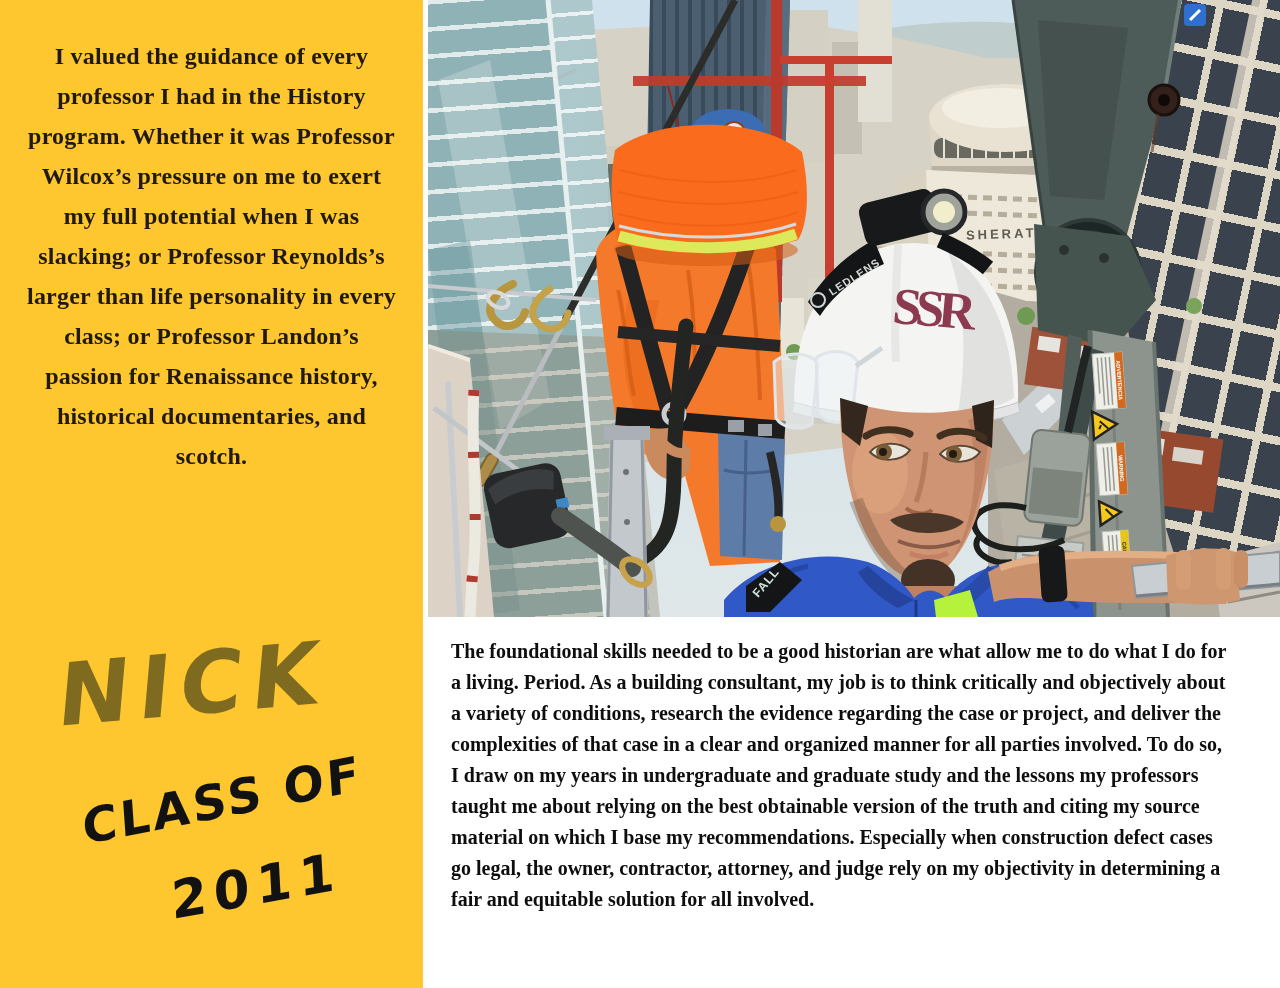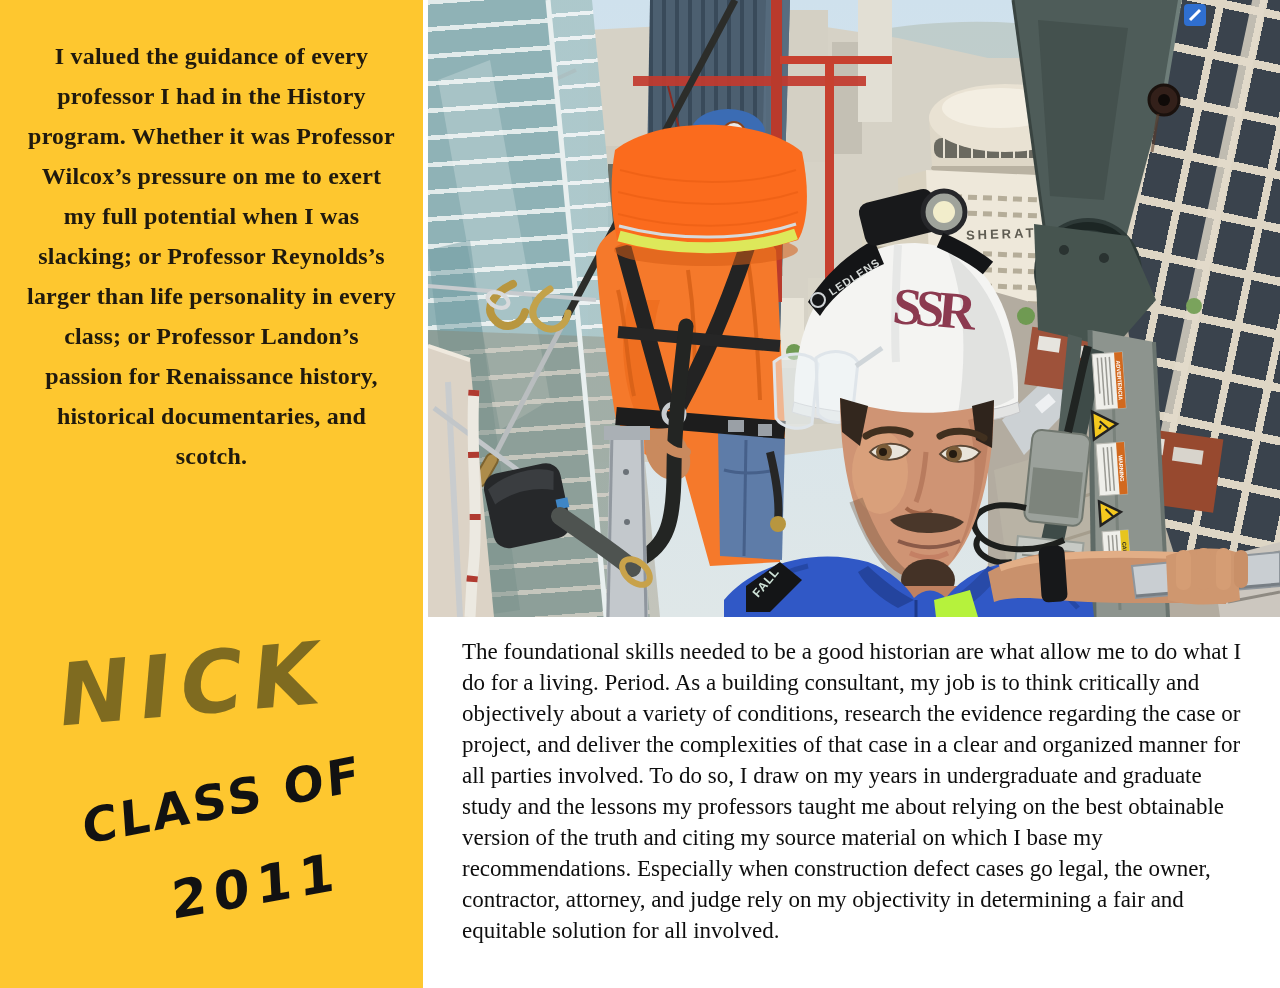--- a/index.html
+++ b/index.html
@@ -21,22 +21,22 @@
   .year{position:absolute;left:170px;top:856px;font-family:"DejaVu Sans",sans-serif;
         font-weight:800;font-size:52px;letter-spacing:7px;color:#121212;
         transform:rotate(-10deg) skewX(-7deg);white-space:nowrap;}
 
   
   .photo{position:absolute;left:428px;top:0;width:852px;height:617px;overflow:hidden;
          background:#c5d6e2;}
   .photo svg{display:block;}
 
   
-  .body-text{position:absolute;left:462px;top:636px;width:782px;font-weight:400;
-         font-size:23px;line-height:31px;color:#0e0e0e;text-align:left;}
+  .body-text{position:absolute;left:451px;top:636px;width:782px;font-weight:700;
+         font-size:20px;line-height:31px;color:#0e0e0e;text-align:left;}
 </style>
 </head>
 <body>
 
 <div class="canvas">
 
   <div class="left-panel">
     <div class="quote">I valued the guidance of every professor I had in the History program. Whether it was Professor Wilcox’s pressure on me to exert my full potential when I was slacking; or Professor Reynolds’s larger than life personality in every class; or Professor Landon’s passion for Renaissance history, historical documentaries, and scotch.</div>
     <div class="nick">NICK</div>
     <div class="class-of">CLASS OF</div>

